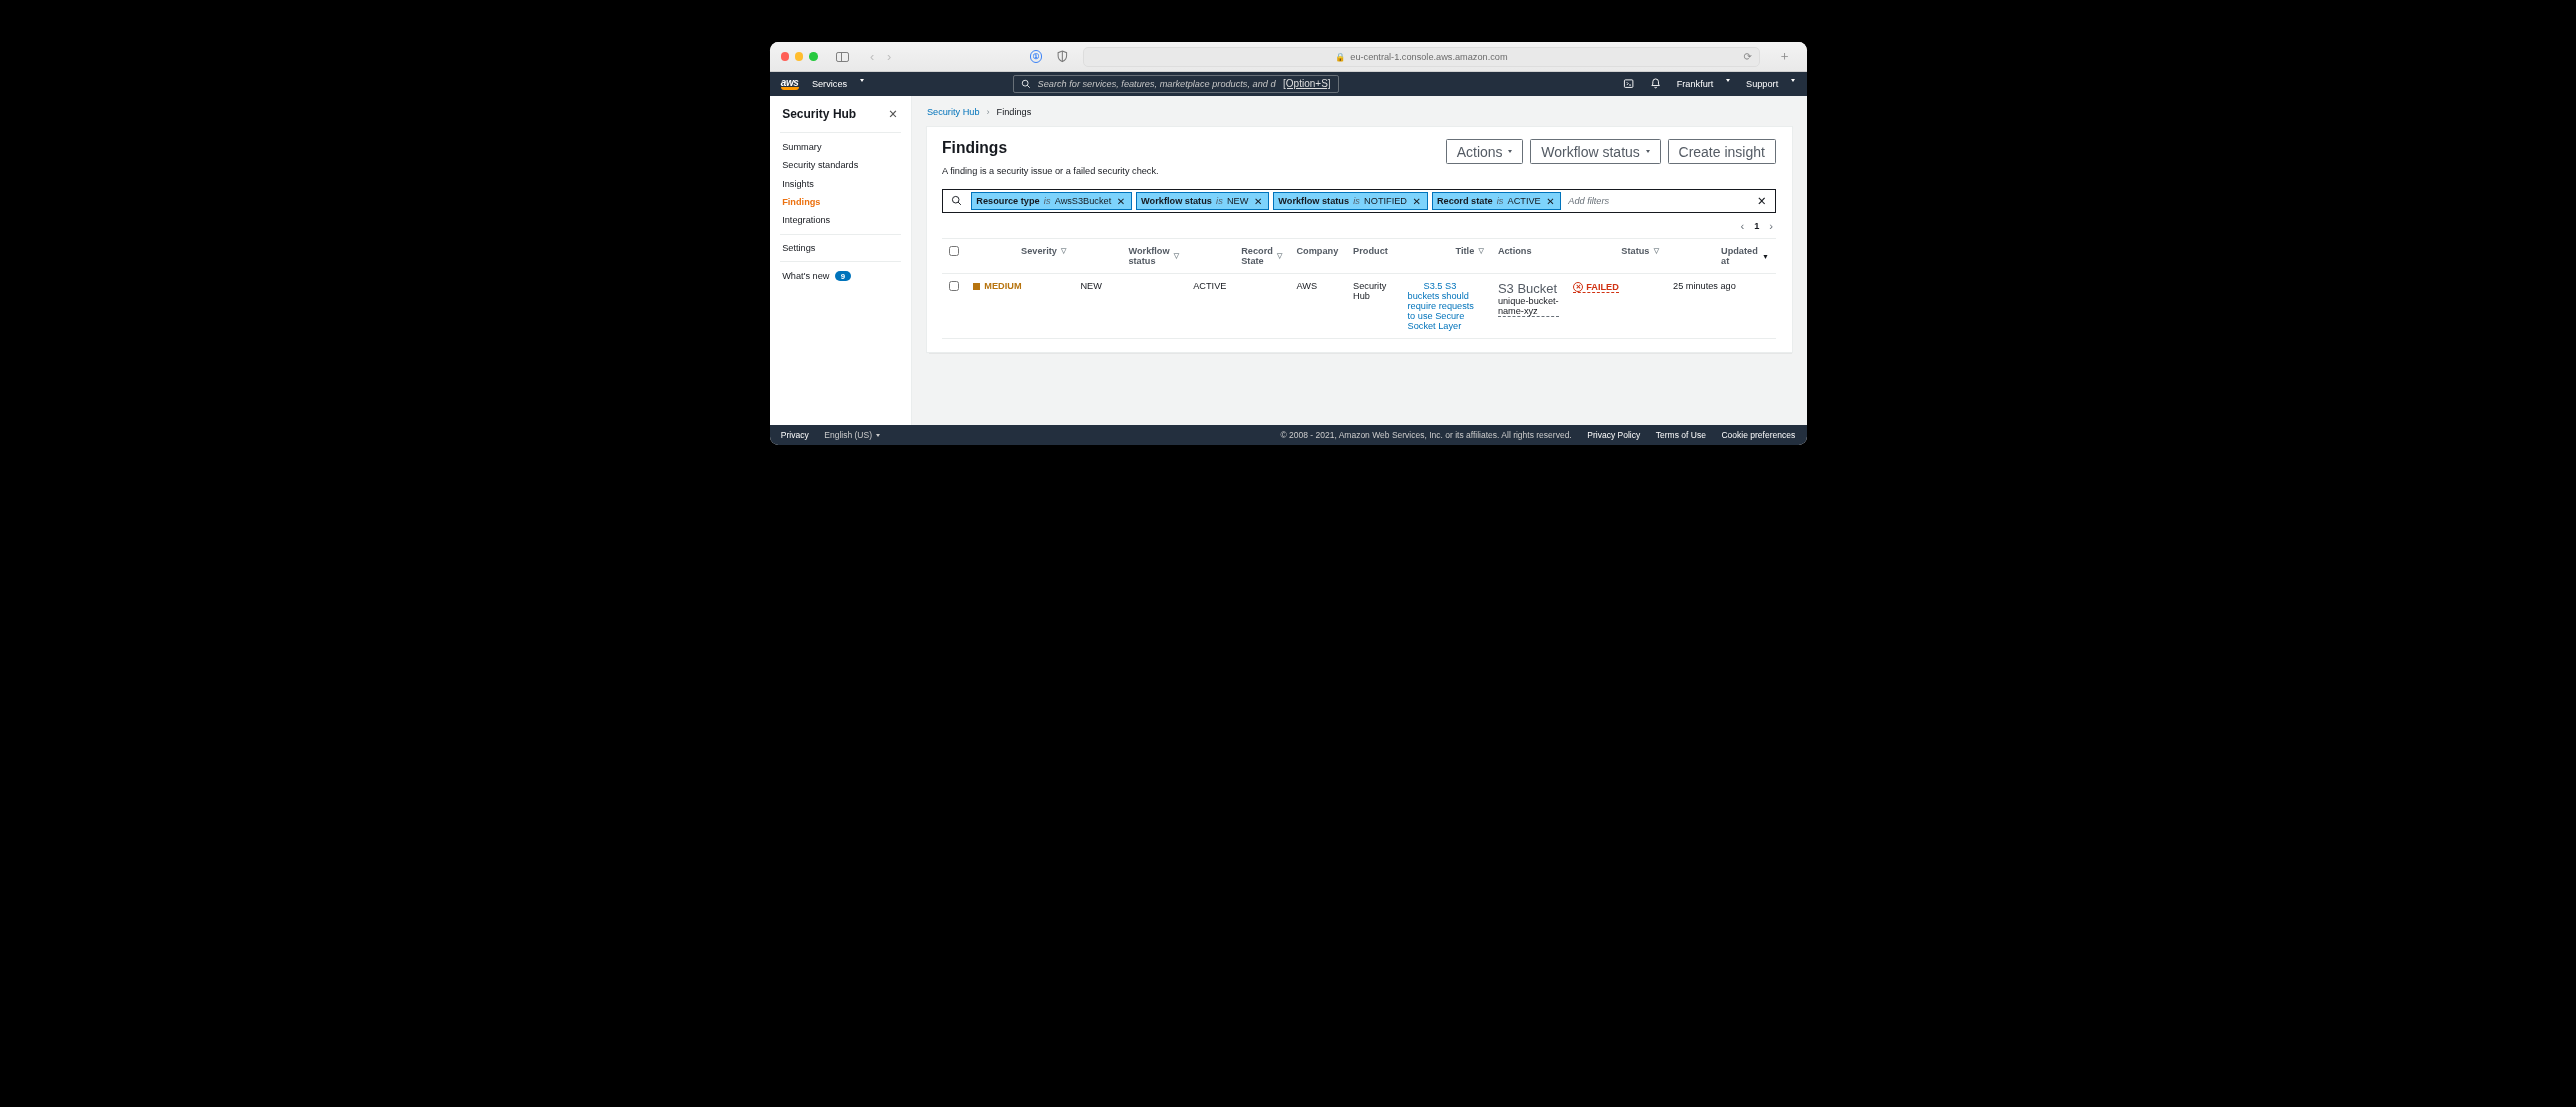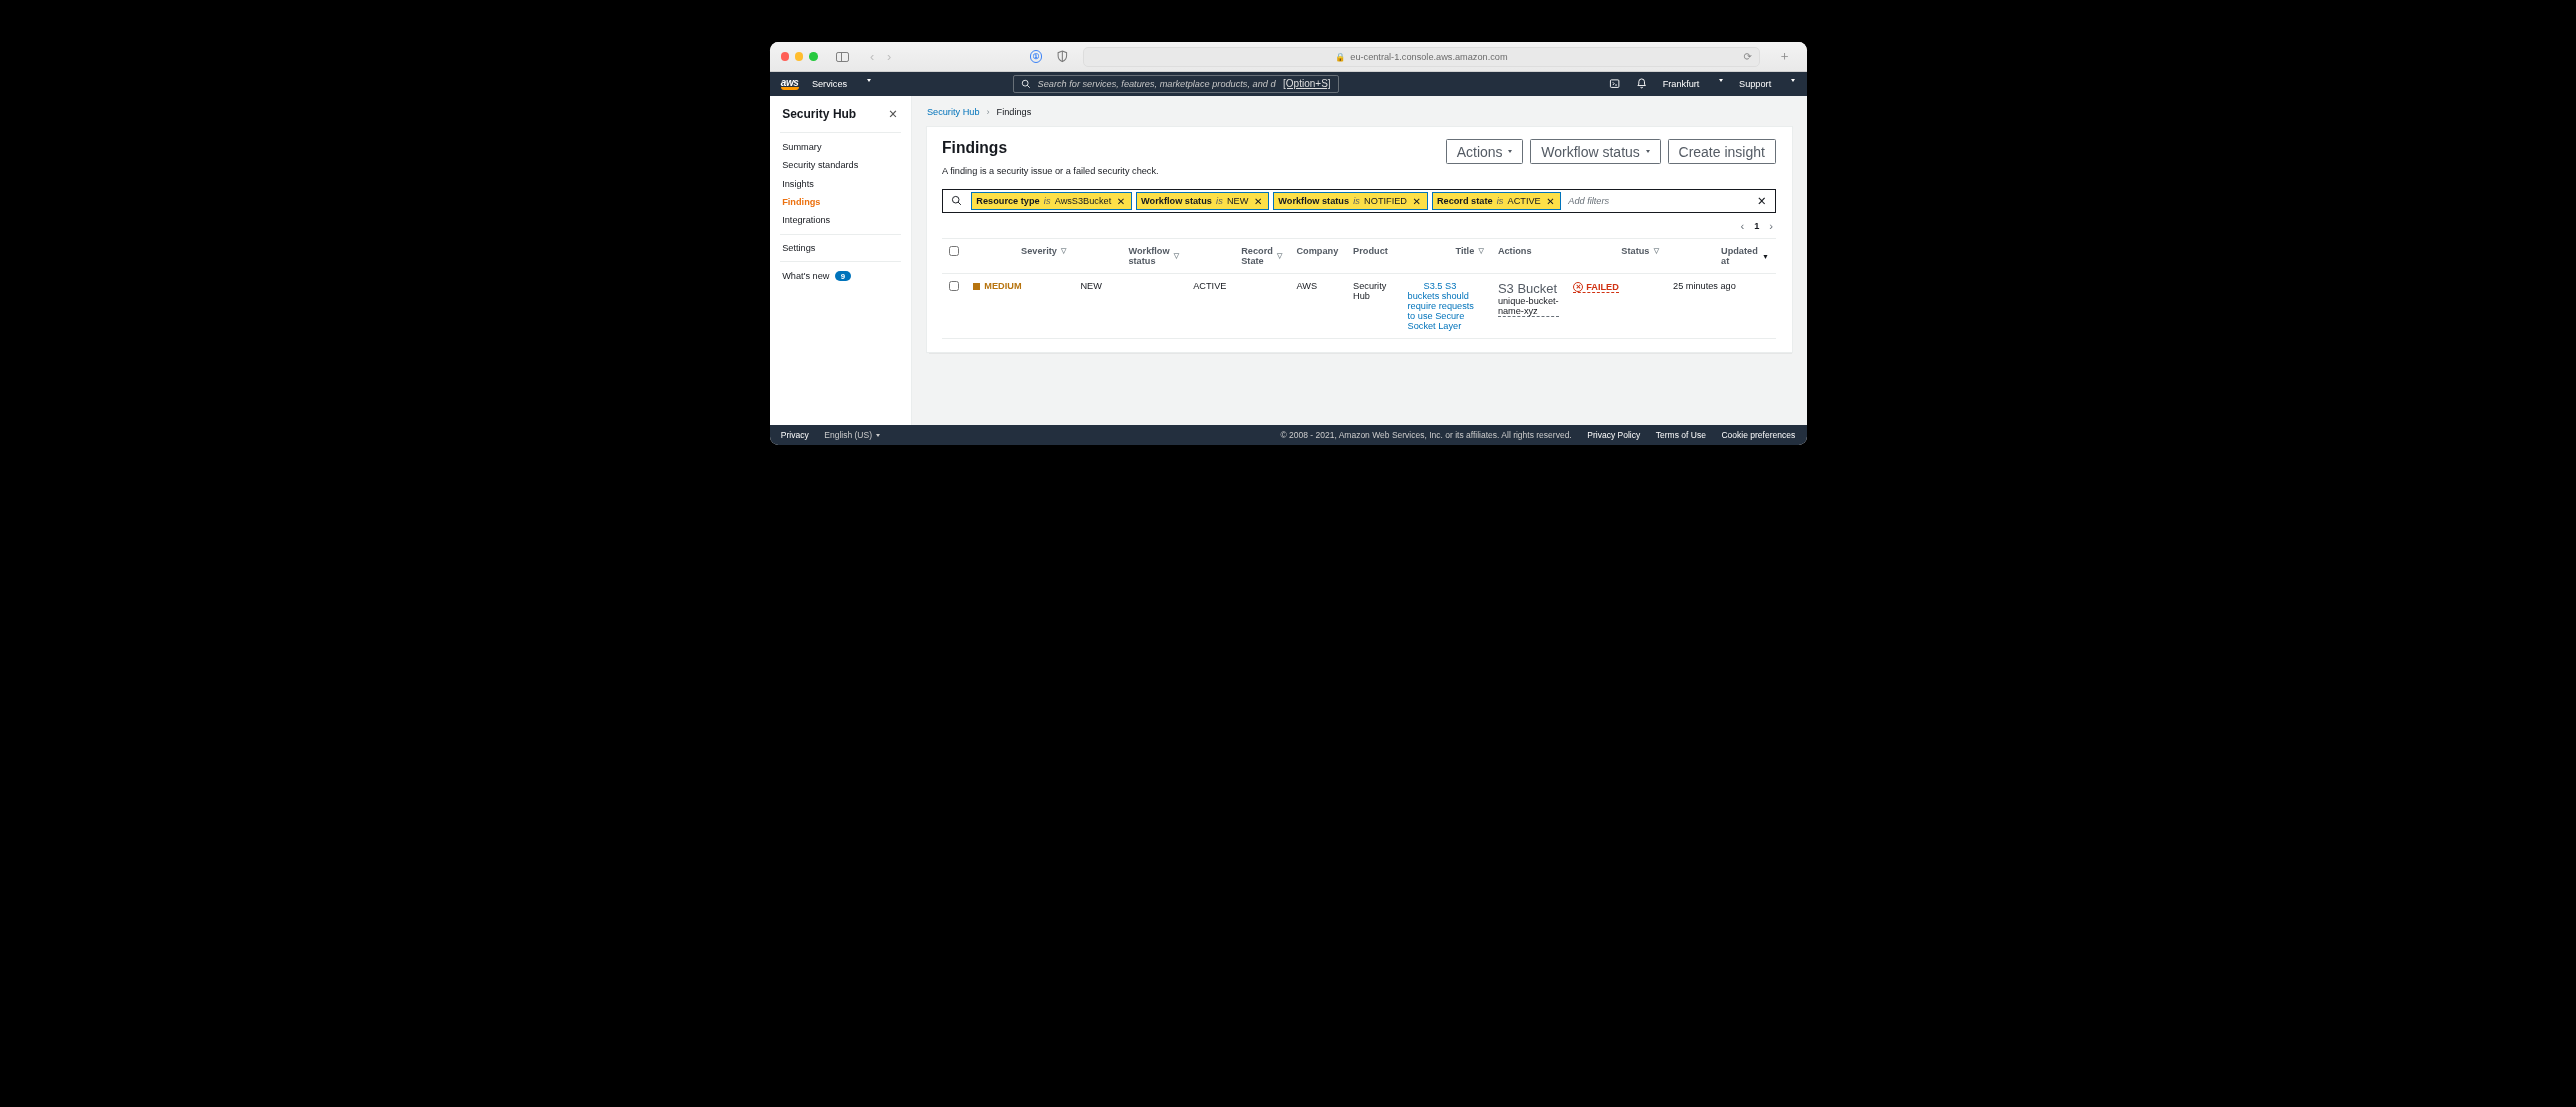--- a/index.html
+++ b/index.html
@@ -21,21 +21,21 @@
   .mac-icons-left { display:flex; gap:14px; color:#888; align-items:center; }
   .mac-icons-left svg{ width:12.7px; height:12.7px; }
   .addr { flex:1; background:#e9e9e9; border-radius:5px; height:20px; margin:0 8.5px; display:flex; align-items:center; justify-content:center; position:relative; color:#6b6b6b; font-size:9.2px; border:0.7px solid #ddd; }
   .addr .lock { margin-right:4.2px; font-size:8.5px;}
   .addr .reload { position:absolute; right:7px; font-size:10px; color:#888;}
   .newtab { color:#888; font-size:12.7px; margin-left:4.2px; margin-right:4.2px;}
 
   .aws-top { background:#232f3e; height:24px; display:flex; align-items:center; padding:0 11.3px; color:#fff; font-size:9.2px; gap:12.7px; }
   .aws-logo { font-style:italic; font-weight:bold; letter-spacing:-0.4px; font-size:10px; position:relative; top:-0.7px;}
   .aws-logo::after{ content:""; display:block; height:2.1px; background:#ff9900; border-radius:0 0 4.2px 4.2px; margin-top:-0.7px; width:18.4px;}
-  .services-dd { cursor:pointer; display:flex; align-items:flex-start; gap:20px;}
+  .services-dd { cursor:pointer; display:flex; align-items:flex-start; gap:13px;}
   .caret-down { width:0;height:0; border-left:2.8px solid transparent; border-right:2.8px solid transparent; border-top:3.5px solid currentColor; display:inline-block;}
   .aws-search { flex:0 0 326px; margin:0 auto; height:18.4px; border:0.7px solid #687078; border-radius:2.1px; display:flex; align-items:center; padding:0 7px; color:#aab7b8; gap:7px; }
   .aws-search input { flex:1; background:transparent; border:0; color:#fff; font-style:italic; font-size:9.2px;}
   .aws-search input::placeholder{ color:#c6c6c6; font-style:italic;}
   .kb-hint { color:#ddd; font-size:10px; font-style:normal;text-decoration:underline;}
   .aws-right { margin-left:auto; display:flex; align-items:center; gap:15.6px;}
   .aws-right .icon { width:11.3px; height:11.3px; }
 
   .app { display:flex; min-height:329px; background:#f2f3f3;}
   .sidebar { width:142px; background:#fff; border-right:0.7px solid #eaeded; padding:11.3px 0; }
@@ -54,21 +54,21 @@
   .breadcrumb .sep{ color:#879196;}
   .panel { background:#fff; border:0.7px solid #eaeded; padding:12.7px 15.6px; box-shadow:0 0.7px 0.7px rgba(0,0,0,.05);}
   .panel-head{ display:flex; align-items:flex-start; justify-content:space-between;}
   .panel-head h1{ font-size:15.6px; font-weight:700;}
   .panel-sub{ font-size:9.2px; margin-top:8.5px; margin-bottom:12.7px;}
   .btn { border:0.7px solid #687078; background:#fff; border-radius:1.4px; padding:3.5px 10px; font-size:14px; color:#545b64; display:inline-flex; align-items:center; gap:5.7px; cursor:pointer;}
   .btn-row{ display:flex; gap:7px;}
 
   .filterbar { border:1.4px solid #16191f; display:flex; align-items:center; padding:2.8px 4.2px; gap:4.2px; flex-wrap:wrap; margin-bottom:7px;}
   .filterbar .search-icn{ padding:0 4.2px; color:#16191f;}
-  .chip{ border:0.7px solid #0073bb; background:#fde047; padding:2.1px 4.2px; display:inline-flex; gap:4.2px; font-size:9.2px;}
+  .chip{ border:0.7px solid #0073bb; background:#7dd3fc; padding:2.1px 4.2px; display:inline-flex; gap:4.2px; font-size:9.2px;}
   .chip b{ font-weight:700;} .chip i{ font-style:italic; color:#545b64;}
   .chip .x{ cursor:pointer; color:#16191f; font-size:10px; padding:0 1.4px;}
   .addfilters{ color:#687078; font-style:italic; font-size:9.2px; flex:1; padding-left:2.8px;}
   .clearall{ color:#16191f; font-size:11.3px; cursor:pointer; padding-right:4.2px;}
 
   .pager{ display:flex; justify-content:flex-end; align-items:center; gap:10px; color:#687078; margin:4.2px 2.8px 5.7px;}
   .pager .pg{ color:#16191f; font-weight:700;}
   .pager .chev{ font-size:11.3px; cursor:pointer;}
 
   table.findings { width:100%; border-collapse:collapse; font-size:9.2px;}

